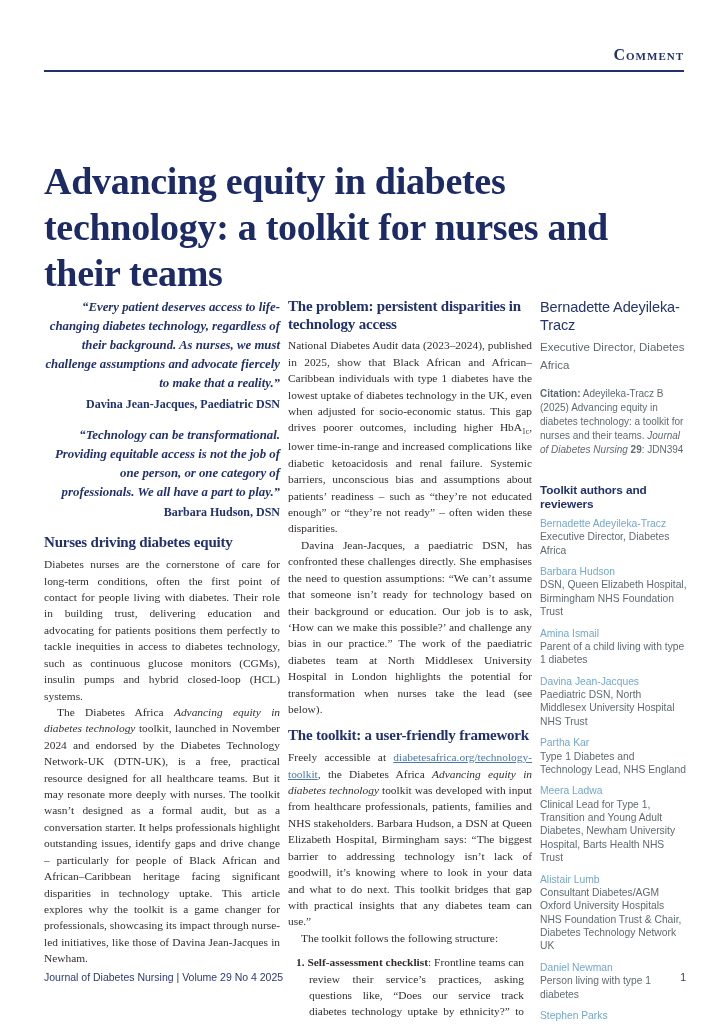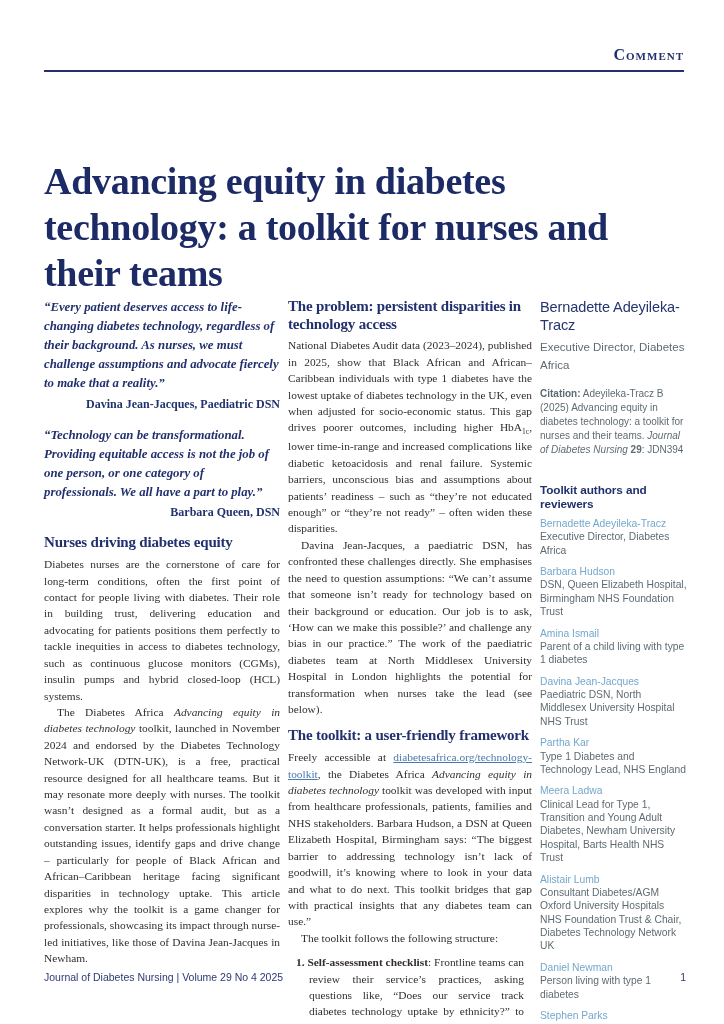--- a/index.html
+++ b/index.html
@@ -38,20 +38,21 @@
     position:absolute;top:298px;left:44px;right:36px;
     display:grid;
     grid-template-columns:236px 244px 148px;
     column-gap:8px;
   }
   
   .quote{
     font-weight:bold;font-style:italic;
     color:#22316e;
     font-size:12.8px;line-height:1.48;
+    text-align:right;
     margin:0 0 4px 0;
   }
   .quote-attrib{
     font-weight:bold;
     color:#22316e;
     font-size:12px;
     text-align:right;
     margin:0 0 14px 0;
     font-family:Liberation Serif, serif;
   }
@@ -122,21 +123,21 @@
   <div class="top-rule"></div>
 
   <h1 class="title">Advancing equity in diabetes technology: a toolkit for nurses and their teams</h1>
 
   <div class="columns">
 
     <div class="col-left">
       <p class="quote">“Every patient deserves access to life-changing diabetes technology, regardless of their background. As nurses, we must challenge assumptions and advocate fiercely to make that a reality.”</p>
       <p class="quote-attrib">Davina Jean-Jacques, Paediatric DSN</p>
       <p class="quote">“Technology can be transformational. Providing equitable access is not the job of one person, or one category of professionals. We all have a part to play.”</p>
-      <p class="quote-attrib">Barbara Queen, DSN</p>
+      <p class="quote-attrib">Barbara Hudson, DSN</p>
 
       <h2 class="sec-heading">Nurses driving diabetes equity</h2>
       <p class="body-p">
         <span>Diabetes nurses are the cornerstone of care for long-term conditions, often the first point of contact for people living with diabetes. Their role in building trust, delivering education and advocating for patients positions them perfectly to tackle inequities in access to diabetes technology, such as continuous glucose monitors (CGMs), insulin pumps and hybrid closed-loop (HCL) systems.</span>
       </p>
       <p class="body-p indent">
         <span>The Diabetes Africa </span><span class="italic">Advancing equity in diabetes technology</span><span> toolkit, launched in November 2024 and endorsed by the Diabetes Technology Network-UK (DTN-UK), is a free, practical resource designed for all healthcare teams. But it may resonate more deeply with nurses. The toolkit wasn’t designed as a formal audit, but as a conversation starter. It helps professionals highlight outstanding issues, identify gaps and drive change – particularly for people of Black African and African–Caribbean heritage facing significant disparities in technology uptake. This article explores why the toolkit is a game changer for professionals, showcasing its impact through nurse-led initiatives, like those of Davina Jean-Jacques in Newham.</span>
       </p>
     </div>
 

